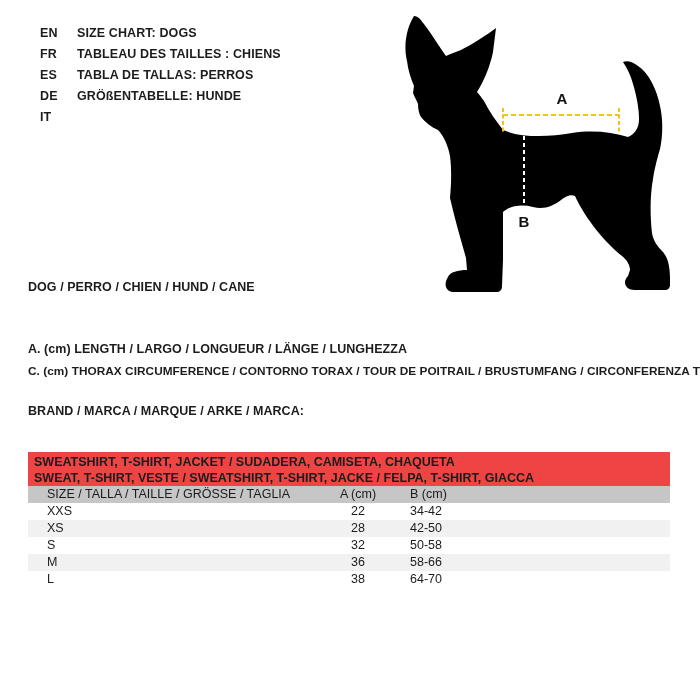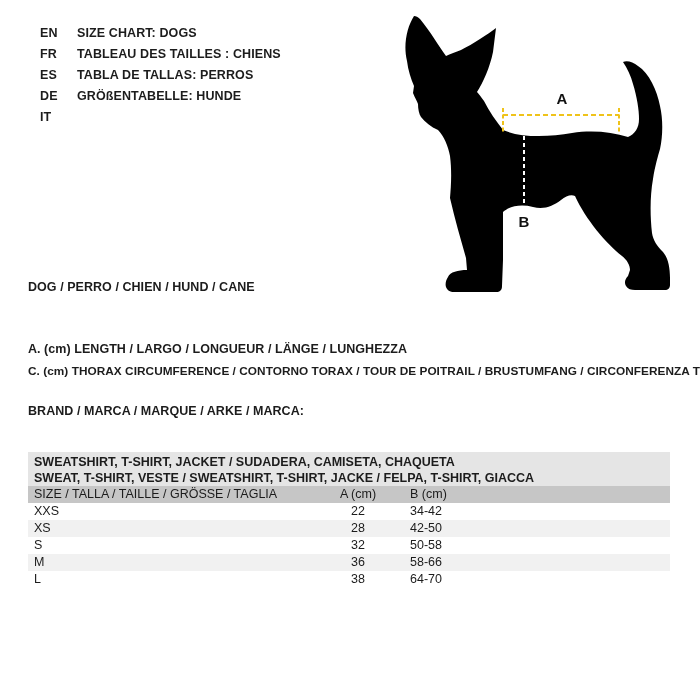--- a/index.html
+++ b/index.html
@@ -18,27 +18,27 @@
 
   
   .text-line { position:absolute; left:28px; white-space:nowrap; font-size:12.5px; line-height:14px; font-weight:bold; letter-spacing:0.05px; }
   #species-line { top:280px; }
   #measure-a-line { top:342px; }
   #measure-c-line { top:364px; font-size:11.8px; }
   #brand-line { top:404px; }
 
   
   .size-table { position:absolute; left:28px; top:452px; width:642px; }
-  .banner { background:#e5e5e5; height:34px; padding:2px 0 0 6px; }
+  .banner { background:#ef4444; height:34px; padding:2px 0 0 6px; }
   .banner div { font-size:12.5px; font-weight:bold; line-height:16px; white-space:nowrap; }
   .thead, .trow { position:relative; height:17px; line-height:17px; font-size:12.5px; }
   .thead { background:#C6C6C6; }
   .trow:nth-child(odd) { background:#ffffff; }
   .trow:nth-child(even) { background:#F1F1F1; }
-  .c-size { position:absolute; left:6px; white-space:nowrap; }
+  .c-size { position:absolute; left:19px; white-space:nowrap; }
   .c-a { position:absolute; left:270px; width:120px; text-align:center; }
   .c-b { position:absolute; left:382px; width:120px; }
 </style>
 </head>
 <body>
 
 <div class="lang-block">
   <div class="lang-row">
     <span class="lang-code">EN</span>
     <span class="lang-label">SIZE CHART: DOGS</span>

